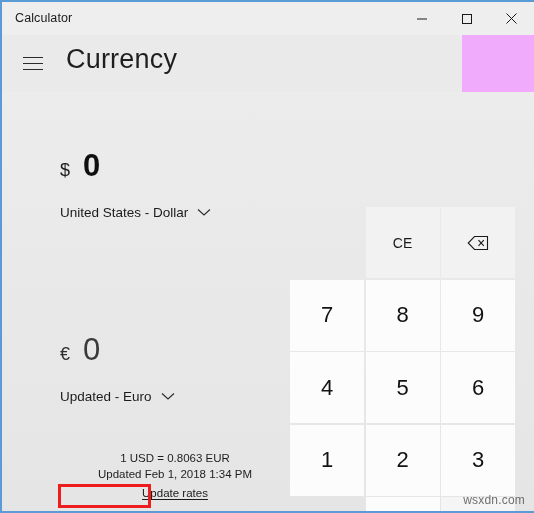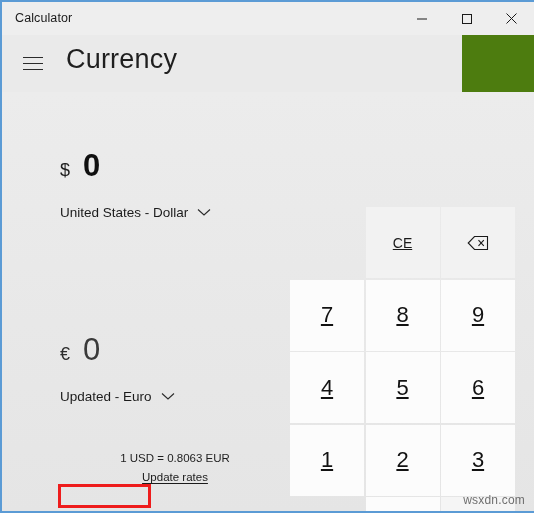--- a/index.html
+++ b/index.html
@@ -20,21 +20,21 @@
   .window {
     position: absolute;
     left: 0; top: 0;
     width: 534px;
     height: 513px;
     box-sizing: border-box;
     border-left: 2px solid #5b9bd5;
     border-top: 2px solid #5b9bd5;
     border-right: 0;
     border-bottom: 2px solid #5b9bd5;
-    background: #4d7c0f;
+    background: #f0abfc;
     overflow: hidden;
   }
 
   
   .titlebar {
     position: absolute;
     left: 0; top: 0;
     width: 532px;
     height: 33px;
     background: #eeeeee;
@@ -216,21 +216,20 @@
     grid-template-rows: 71px 71px 71px 71px 71px;
     column-gap: 1.5px;
     row-gap: 1.5px;
   }
   .key {
     display: flex;
     align-items: center;
     justify-content: center;
     background: #fbfbfb;
     user-select: none;
-    text-decoration: underline;
   }
   .key.num {
     background: #fcfcfc;
     font-size: 22px;
     color: #121212;
   }
   .key.func {
     background: #f2f2f2;
     font-size: 14px;
     color: #1a1a1a;
@@ -325,20 +324,21 @@
         <span class="chev">
           <svg width="14" height="9" viewBox="0 0 14 9">
             <polyline points="1,1.5 7,7 13,1.5" fill="none" stroke="#2b2b2b" stroke-width="1.1"></polyline>
           </svg>
         </span>
       </div>
     </div>
 
     <div class="rate-info">
       <div class="rate-line">1 USD = 0.8063 EUR</div>
+      <div class="rate-line">Updated Feb 1, 2018 1:34 PM</div>
       <div class="update-link-wrap">
         <span class="update-link">Update rates</span>
       </div>
     </div>
 
     <div class="keypad">
       <div class="key empty"></div>
       <div class="key func">CE</div>
       <div class="key func backspace">
         <span>

